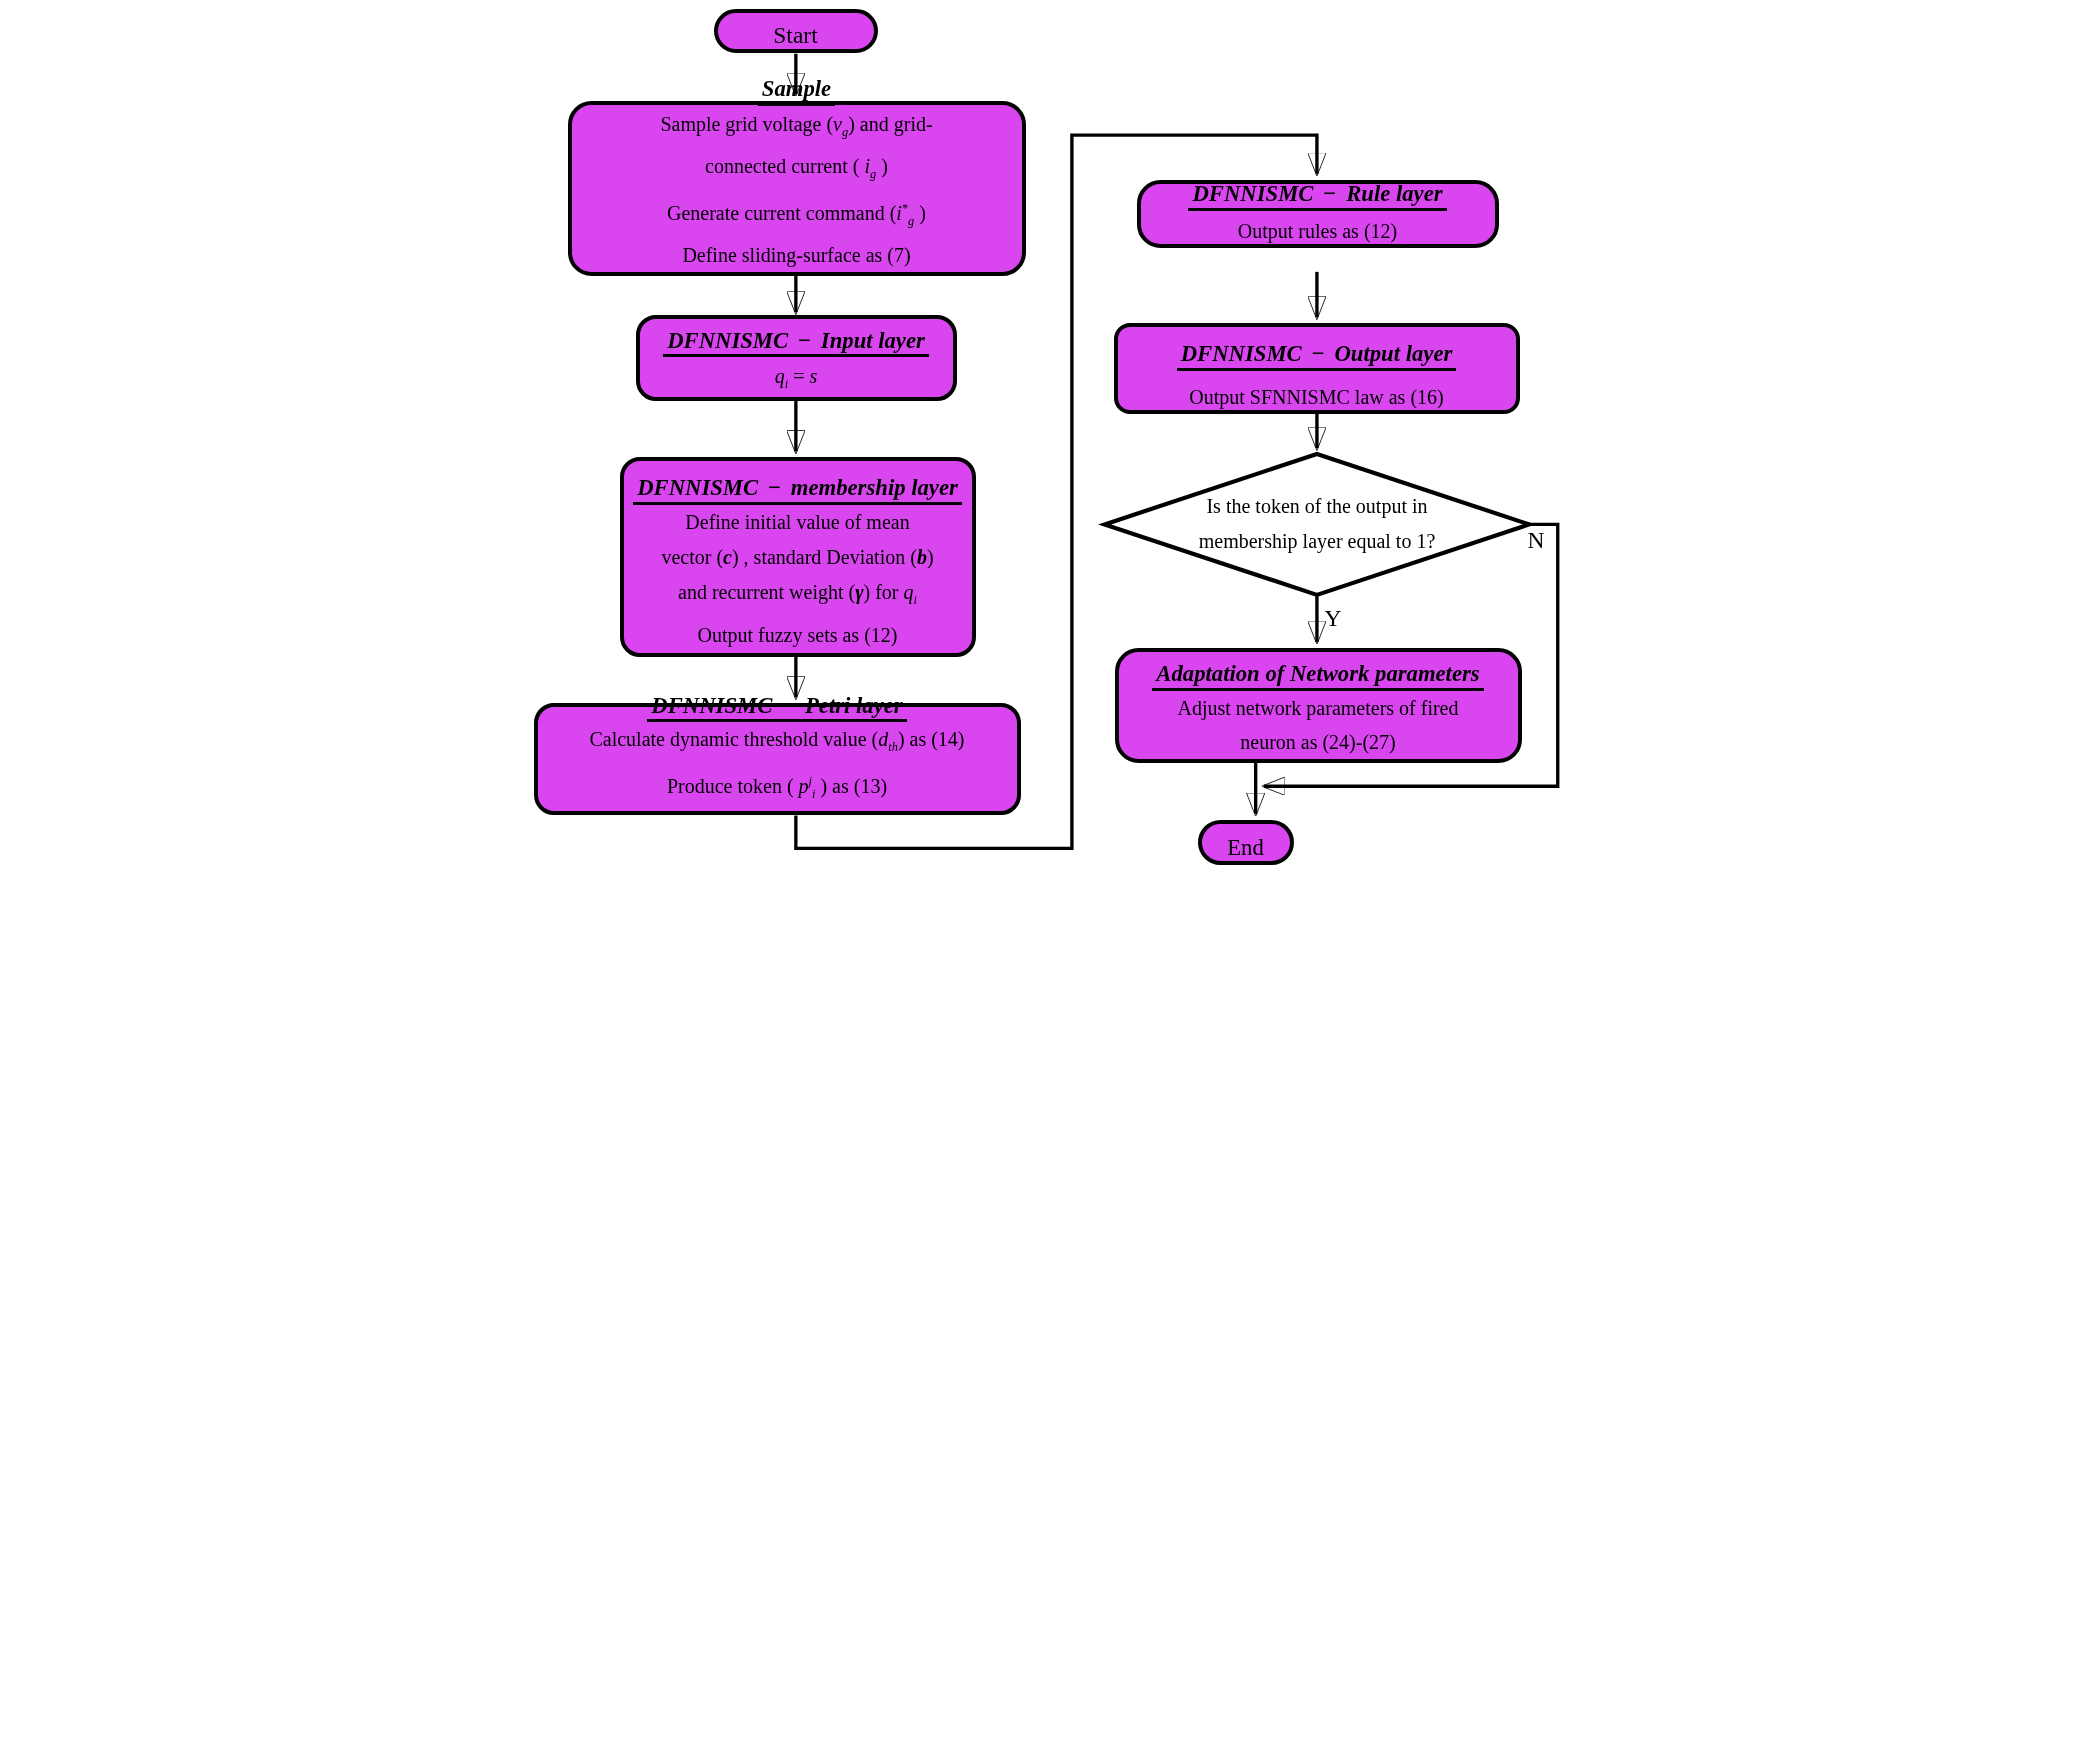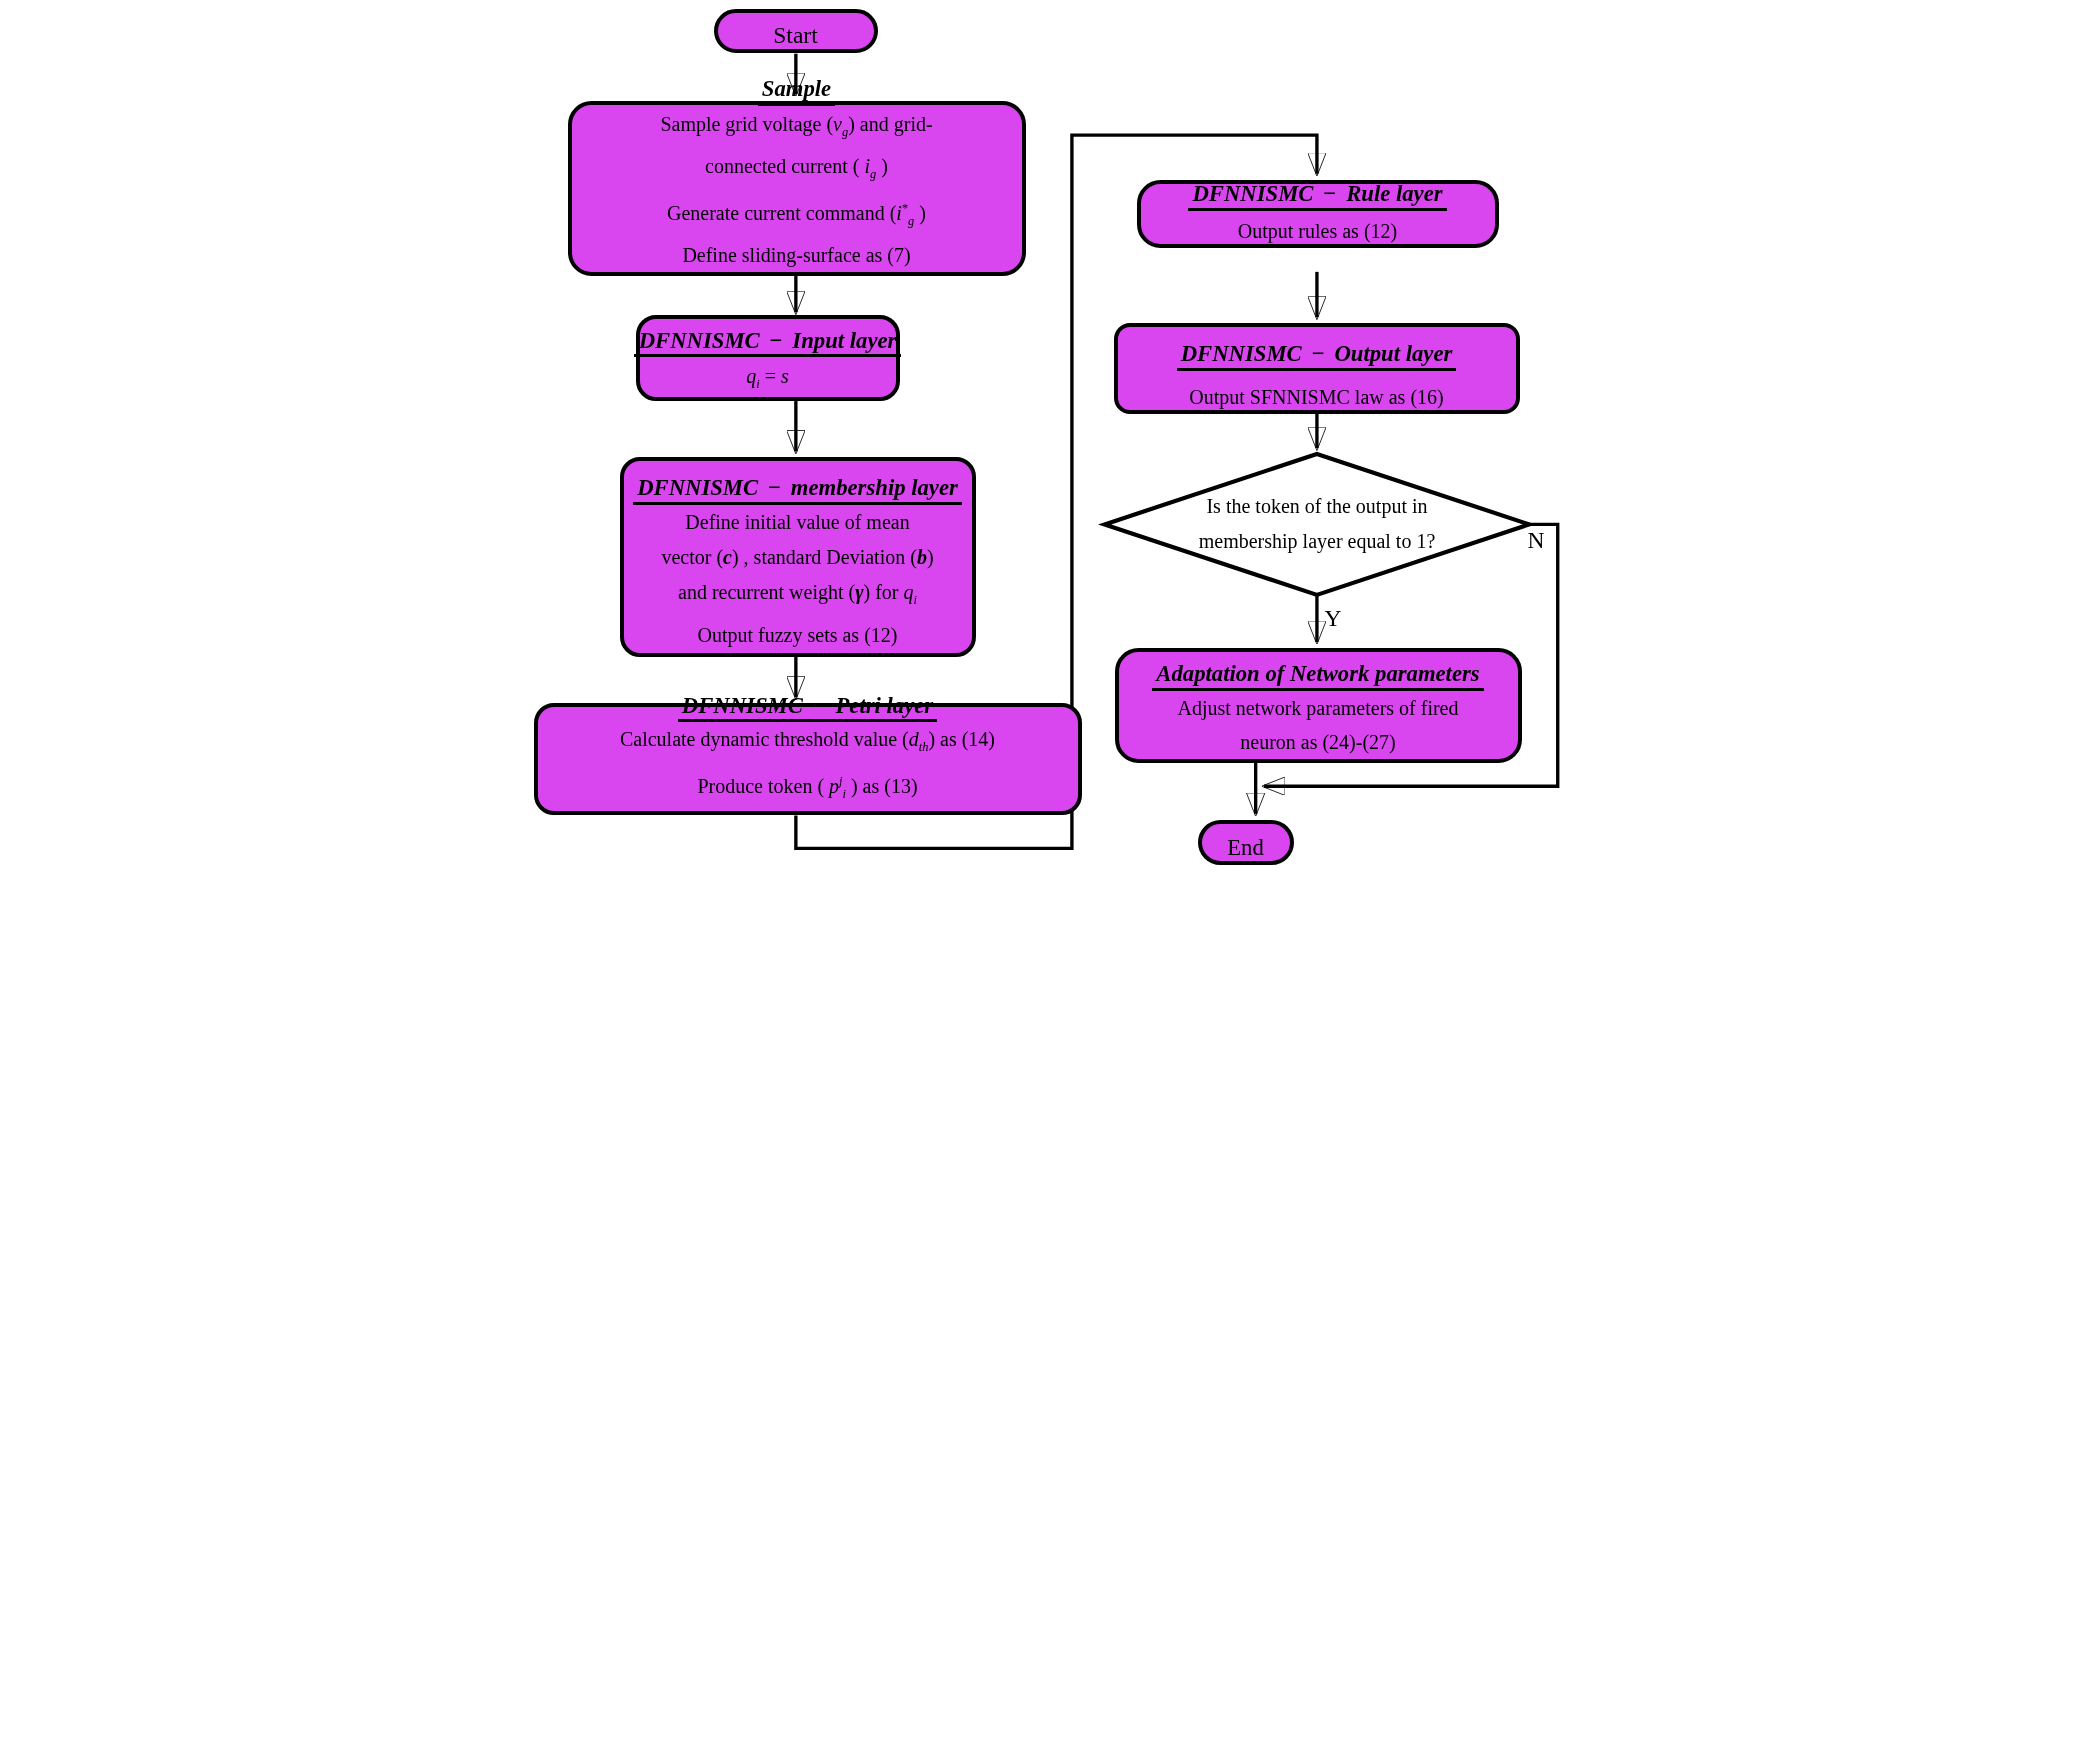--- a/index.html
+++ b/index.html
@@ -39,25 +39,25 @@
   .seg-bi{font-style:italic;font-weight:bold;}
   .seg-sub,.seg-isub{vertical-align:sub;font-size:0.62em;}
   .seg-sup,.seg-isup{vertical-align:super;font-size:0.62em;}
   .seg-isub,.seg-isup{font-style:italic;}
   .seg-dash{font-style:normal;padding:0 4.2px;}
 
   #node-start{left:190px;top:9.2px;width:164px;height:44px;font-size:23.5px;border-radius:22.7px;}
   #node-sample{left:44px;top:101px;width:458px;height:175px;border-radius:23.5px;}
   #node-sample .line{line-height:34px;}
   #node-sample .title{margin-bottom:1.7px;}
-  #node-input{left:112px;top:315px;width:264px;height:86px;border-radius:20px;}
+  #node-input{left:112px;top:315px;width:321px;height:86px;border-radius:20px;}
   #node-input .line{margin-top:6.7px;line-height:25px;}
   #node-membership{left:96px;top:457px;width:356px;height:200px;border-radius:20px;}
   #node-membership .line{line-height:35px;}
-  #node-petri{left:10px;top:703px;width:548px;height:112px;border-radius:20px;}
+  #node-petri{left:10px;top:703px;width:487px;height:112px;border-radius:20px;}
   #node-petri .line{line-height:34px;}
   #node-rule{left:613px;top:180px;width:362px;height:68px;border-radius:23.5px;}
   #node-rule .line{margin-top:8.4px;line-height:25px;}
   #node-output{left:590px;top:323px;width:406px;height:91px;border-radius:16px;}
   #node-output .line{margin-top:14px;line-height:25px;}
   #node-adaptation{left:591px;top:648px;width:407px;height:115px;border-radius:23.5px;}
   #node-adaptation .line{line-height:34px;}
   #node-end{left:674px;top:820px;width:96px;height:45px;font-size:22.7px;border-radius:22.7px;}
 
   #decision-text{

